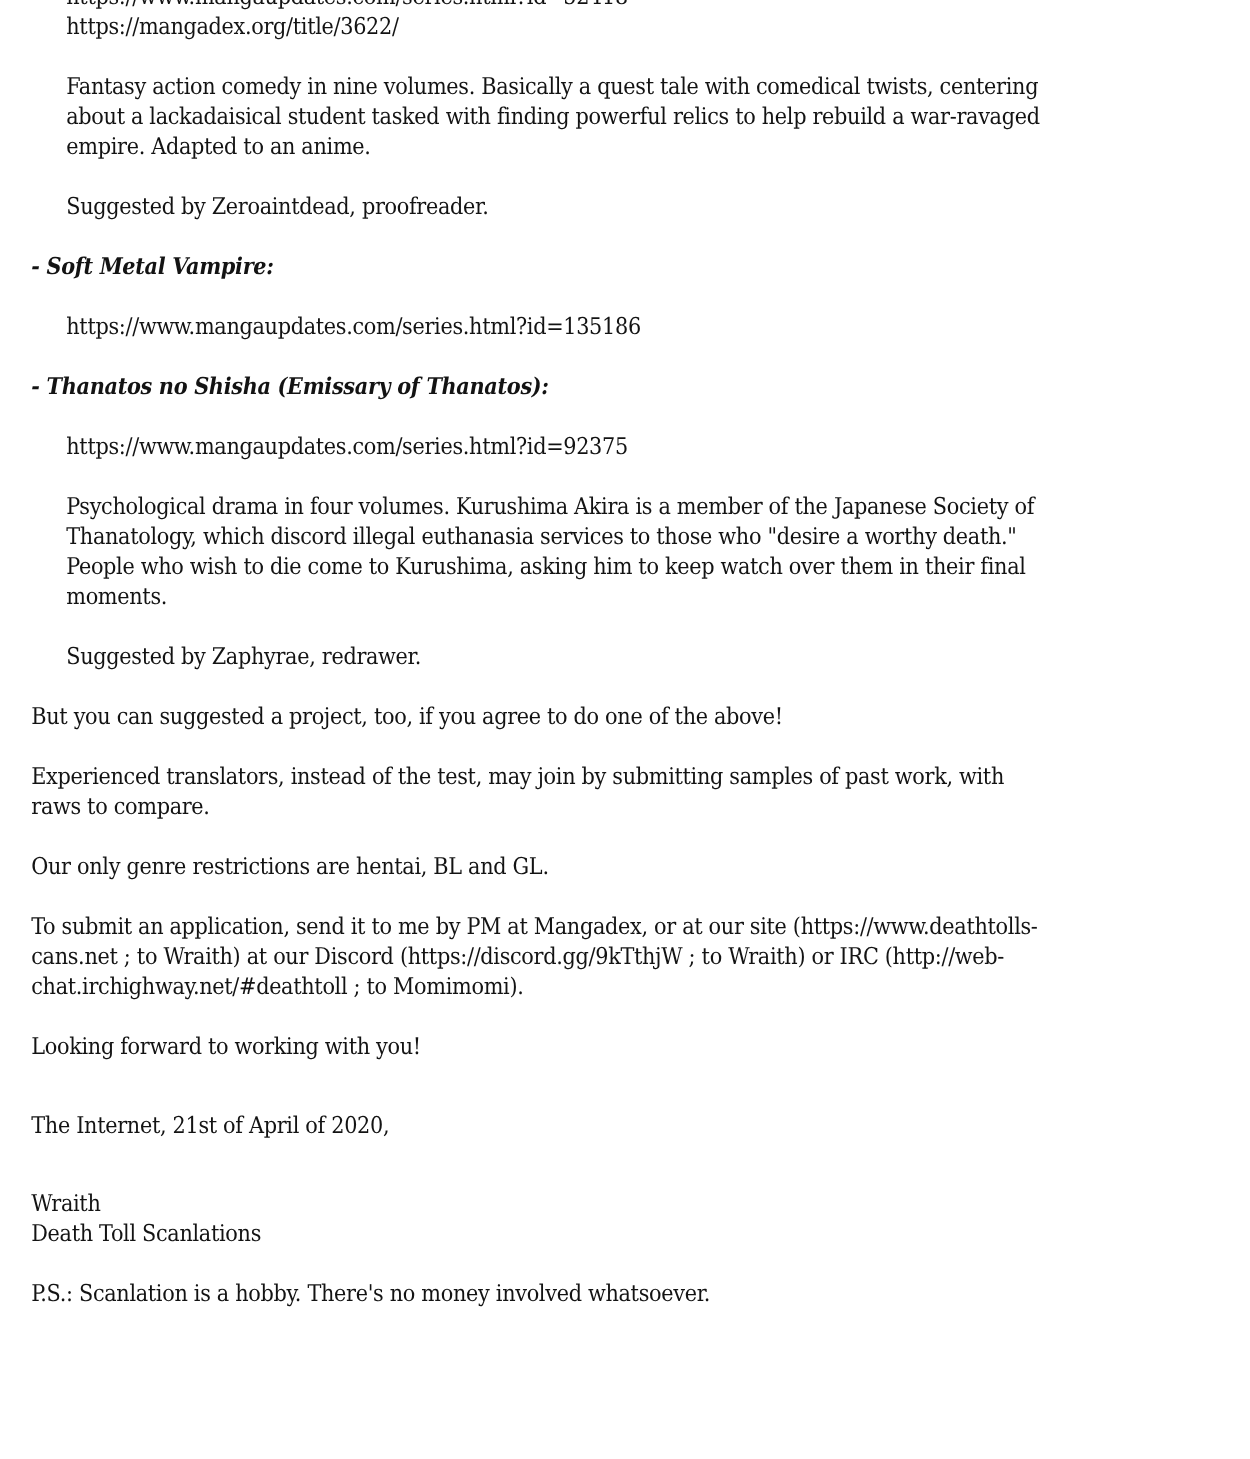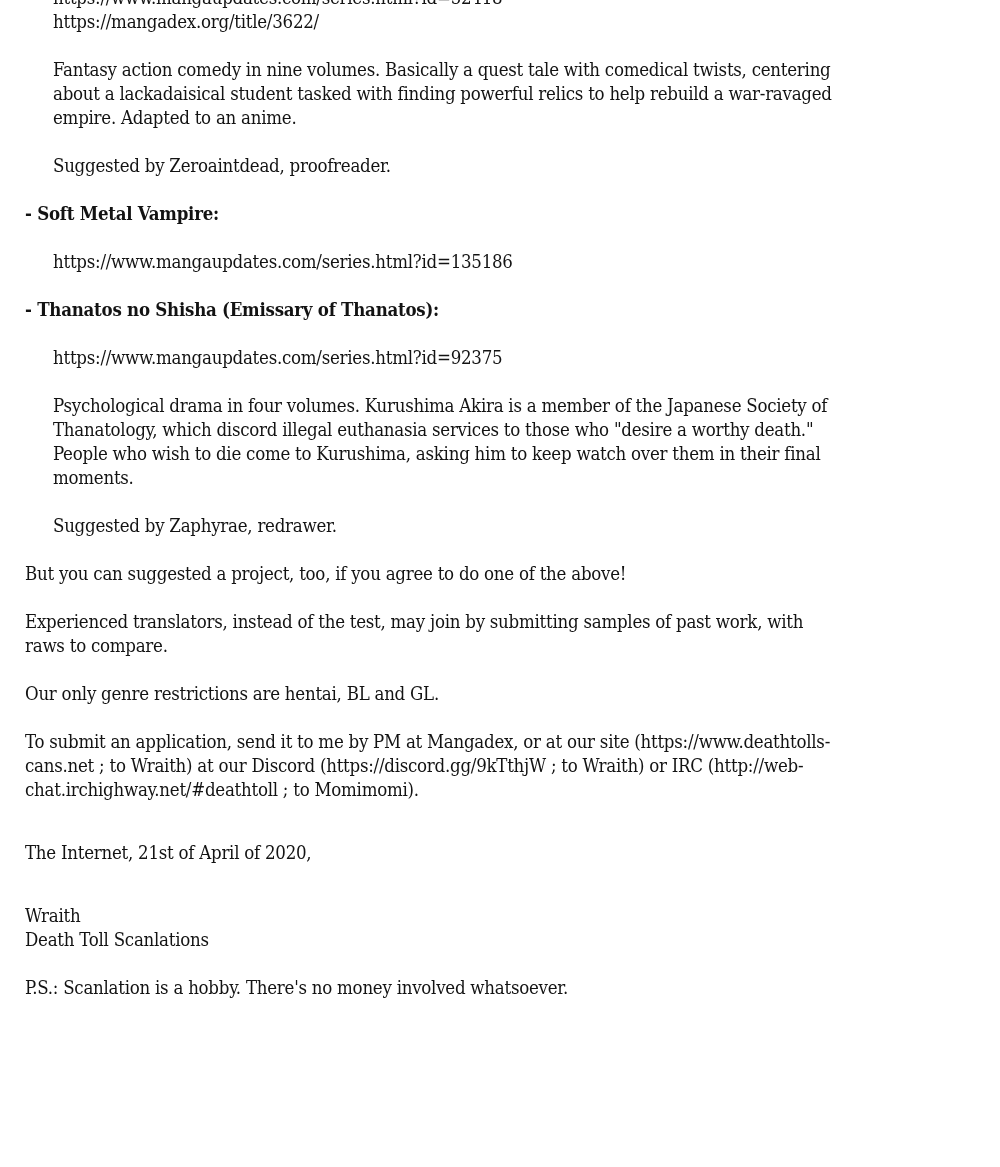--- a/index.html
+++ b/index.html
@@ -31,20 +31,21 @@
   }
   .block.first {
     
     margin-top: -14px;
   }
   .indent {
     margin-left: 28px;
   }
   .heading {
     font-weight: bold;
+    font-style: italic;
   }
   .italic {
   }
   .signature {
     text-align: left;
     margin-top: 39px;
   }
 </style>
 </head>
 <body>
@@ -81,20 +82,21 @@
 
   <div class="block">Experienced translators, instead of the test, may join by submitting samples of past work, with
 raws to compare.</div>
 
   <div class="block">Our only genre restrictions are hentai, BL and GL.</div>
 
   <div class="block">To submit an application, send it to me by PM at Mangadex, or at our site (https://www.deathtolls-
 cans.net ; to Wraith) at our Discord (https://discord.gg/9kTthjW ; to Wraith) or IRC (http://web-
 chat.irchighway.net/#deathtoll ; to Momimomi).</div>
 
+  <div class="block">Looking forward to working with you!</div>
 
   <div class="block signature">The Internet, 21st of April of 2020,</div>
 
   <div class="block signature">Wraith
 Death Toll Scanlations</div>
 
   <div class="block">P.S.: Scanlation is a hobby. There's no money involved whatsoever.</div>
 
 </div>
 

